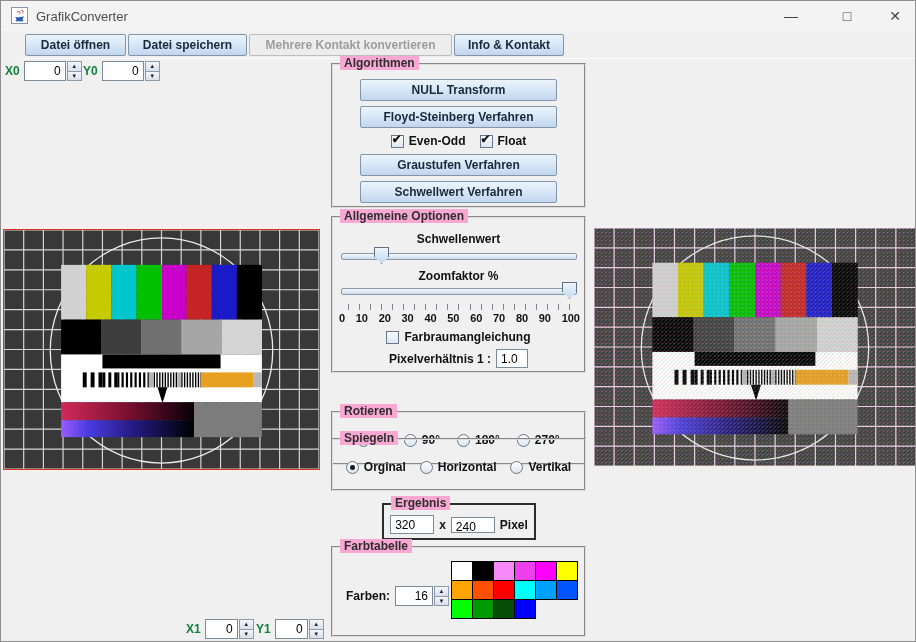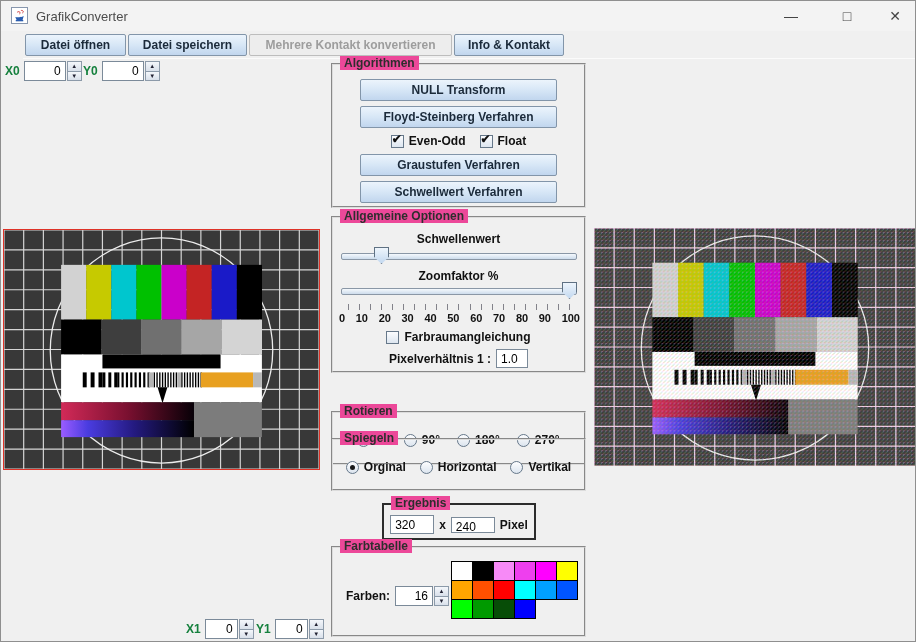--- a/index.html
+++ b/index.html
@@ -27,21 +27,21 @@
   .spin .lbl{font-weight:bold;font-size:12px;line-height:20px;margin-right:4px;color:#15803d;}
   .spin .fld{background:#fff;border:1px solid #7b8a99;box-sizing:border-box;height:20px;
     font-size:12px;line-height:18px;text-align:right;padding:0 4px;color:#000;}
   .spin .arr{width:15px;height:20px;display:flex;flex-direction:column;margin-left:1px;}
   .spin .arr span{flex:1;background:linear-gradient(#f4f7fb,#d9e0ea);border:1px solid #8c9aa9;
     font-size:6px;line-height:8px;text-align:center;color:#223;box-sizing:border-box;}
   .spin .arr span + span{margin-top:-1px;}
   
   .grp{position:absolute;border:2px groove #dcdcdc;box-sizing:border-box;}
   .grp.solid{border:2px solid #2c2c2c;}
-  .gt{position:absolute;top:-9px;left:7px;background:#ec4899;padding:0 4px;
+  .gt{position:absolute;top:-9px;left:7px;background:#f9a8d4;padding:0 4px;
     font-weight:bold;font-size:12px;color:#2e2e2e;white-space:nowrap;}
   
   .alg-btn{position:absolute;left:27px;width:197px;height:22px;line-height:20px;}
   
   .cb,.rd{display:inline-flex;align-items:center;gap:5px;font-weight:bold;font-size:12px;color:#111;}
   .cb .box{width:13px;height:13px;background:linear-gradient(#fbfcfe,#dde6f0);
     border:1px solid #66788a;position:relative;box-sizing:border-box;}
   .cb .mark{display:none;position:absolute;left:0px;top:-4px;font-size:12px;font-weight:bold;color:#101010;}
   .cb .mark.on{display:block;}
   .rd .c{width:13px;height:13px;border-radius:50%;background:linear-gradient(#fdfdfe,#dce5ef);

